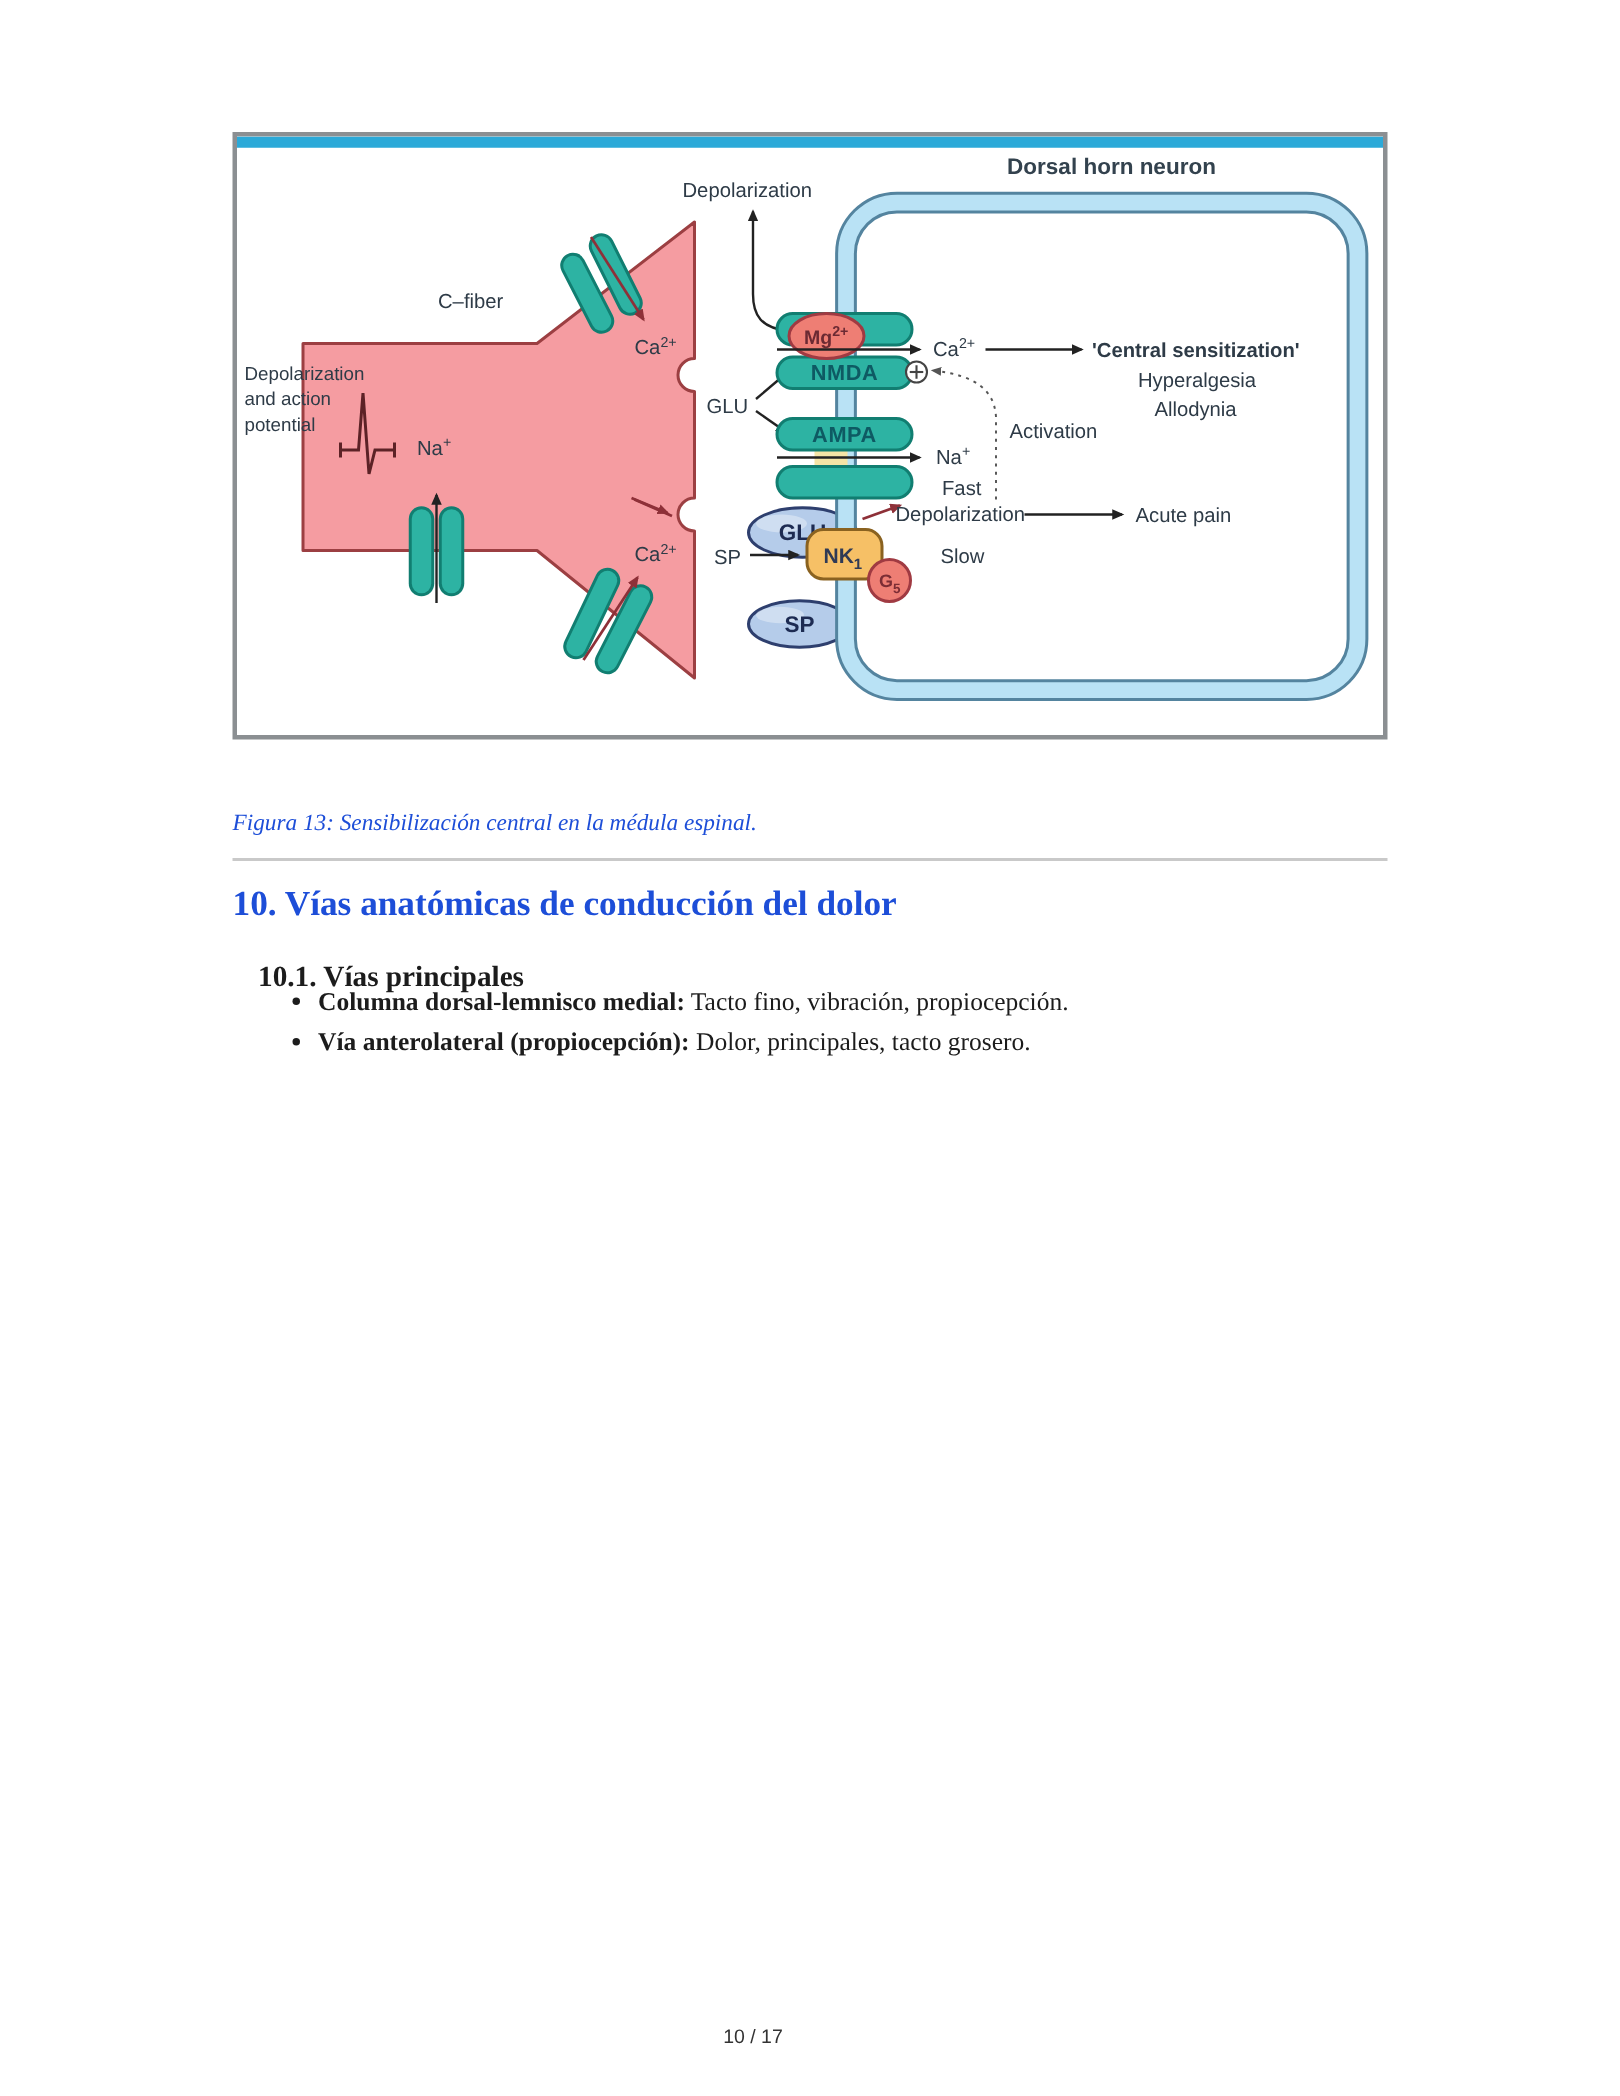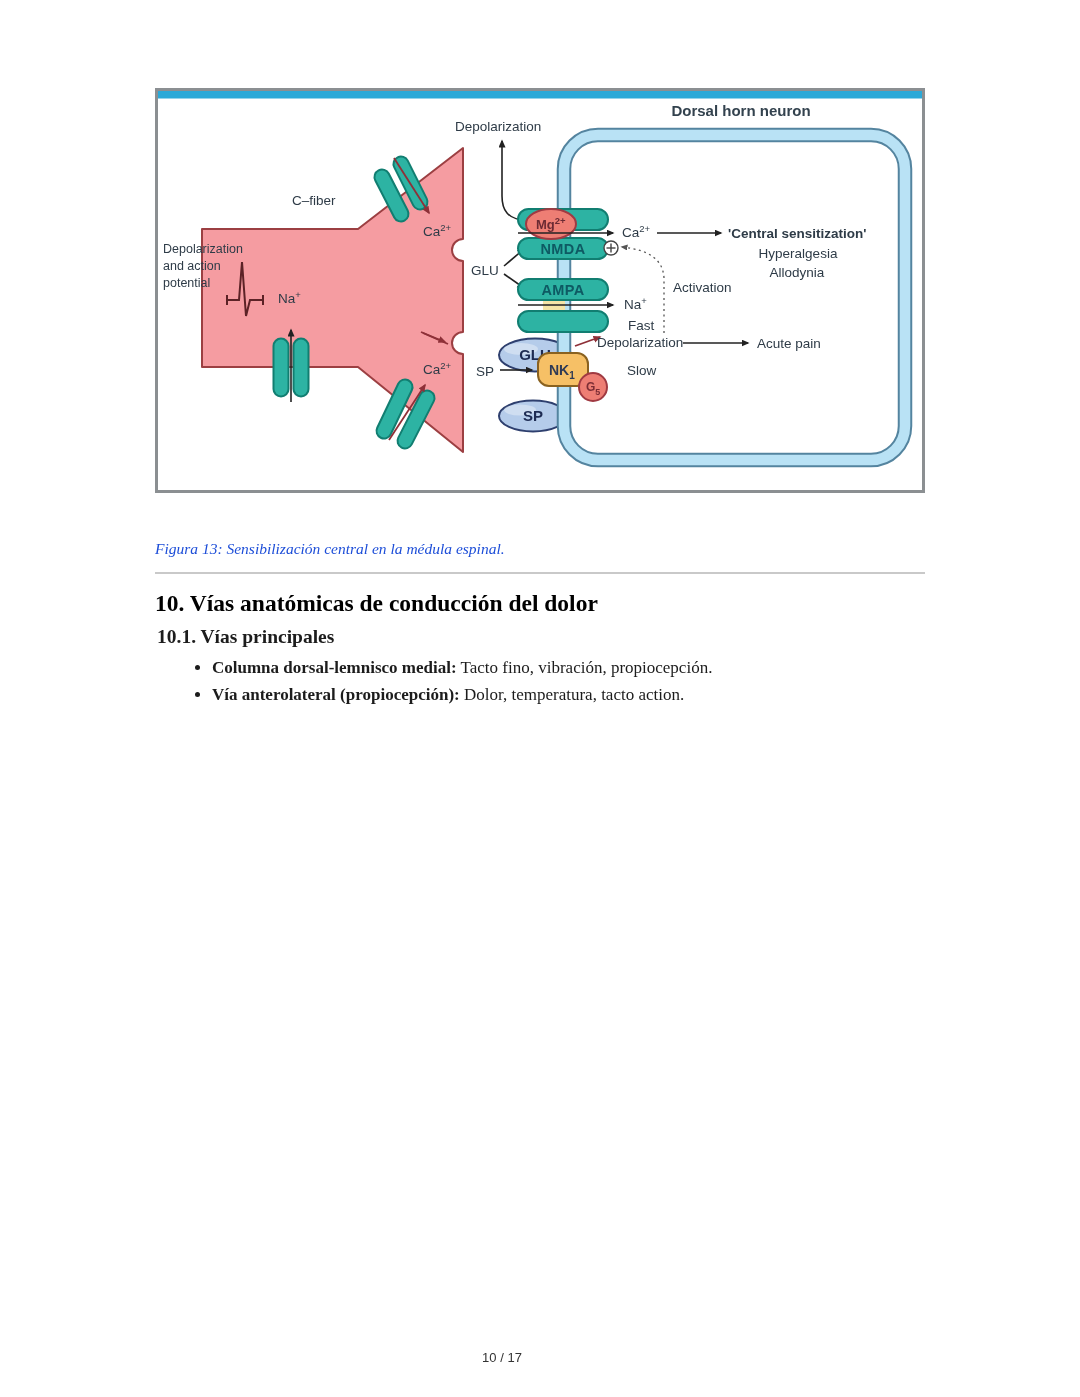--- a/index.html
+++ b/index.html
@@ -32,21 +32,21 @@
   .cap-out{stroke:#117e71;stroke-width:17;stroke-linecap:round;}
   .cap-in{stroke:#2db3a3;stroke-width:13;stroke-linecap:round;}
   .pill{fill:#2db3a3;stroke:#117e71;stroke-width:2;}
 
   
   .caption{position:absolute;left:155px;top:540px;width:770px;
            font-style:italic;font-size:15.5px;color:#1d4ed8;}
   .rule{position:absolute;left:155px;top:572px;width:770px;height:0;
         border-top:2px solid #c9c9c9;}
   .h1{position:absolute;left:155px;top:590px;width:770px;
-      font-size:23.5px;font-weight:bold;color:#000000;}
+      font-size:23.5px;font-weight:bold;color:#1d4ed8;}
   .h2{position:absolute;left:157px;top:626px;width:770px;
       font-size:19.5px;font-weight:bold;color:#1c1c1c;}
   .bullets{position:absolute;left:155px;top:654px;width:770px;margin:0;
            padding:0 0 0 57px;list-style:disc;}
   .bullets li{font-size:17px;line-height:1.6;color:#1c1c1c;}
   .footer{position:absolute;left:0;top:1350px;width:1004px;text-align:center;
           font-family:"Liberation Sans",sans-serif;font-size:13px;color:#333333;}
 </style>
 </head>
 <body>
@@ -186,21 +186,21 @@
       <text class="t" x="300" y="43">Depolarization</text>
       <text class="title-label" x="586" y="28">Dorsal horn neuron</text>
     </svg>
   </div>
 
   <div class="caption">Figura 13: Sensibilización central en la médula espinal.</div>
 
   <div class="rule"></div>
 
   <h1 class="h1" style="margin:0">10. Vías anatómicas de conducción del dolor</h1>
-  <h2 class="h2" style="margin:0">10.1. Vías principales</h2>
+  <h2 class="h2" style="margin:15px">10.1. Vías principales</h2>
 
   <ul class="bullets">
     <li><b>Columna dorsal-lemnisco medial:</b><span> Tacto fino, vibración, propiocepción.</span></li>
-    <li><b>Vía anterolateral (propiocepción):</b><span> Dolor, temperatura, tacto action.</span></li>
+    <li><b>Vía anterolateral (propiocepción):</b><span> Dolor, principales, tacto grosero.</span></li>
   </ul>
 
   <div class="footer">10 / 17</div>
 </div>
 
 </body></html>

